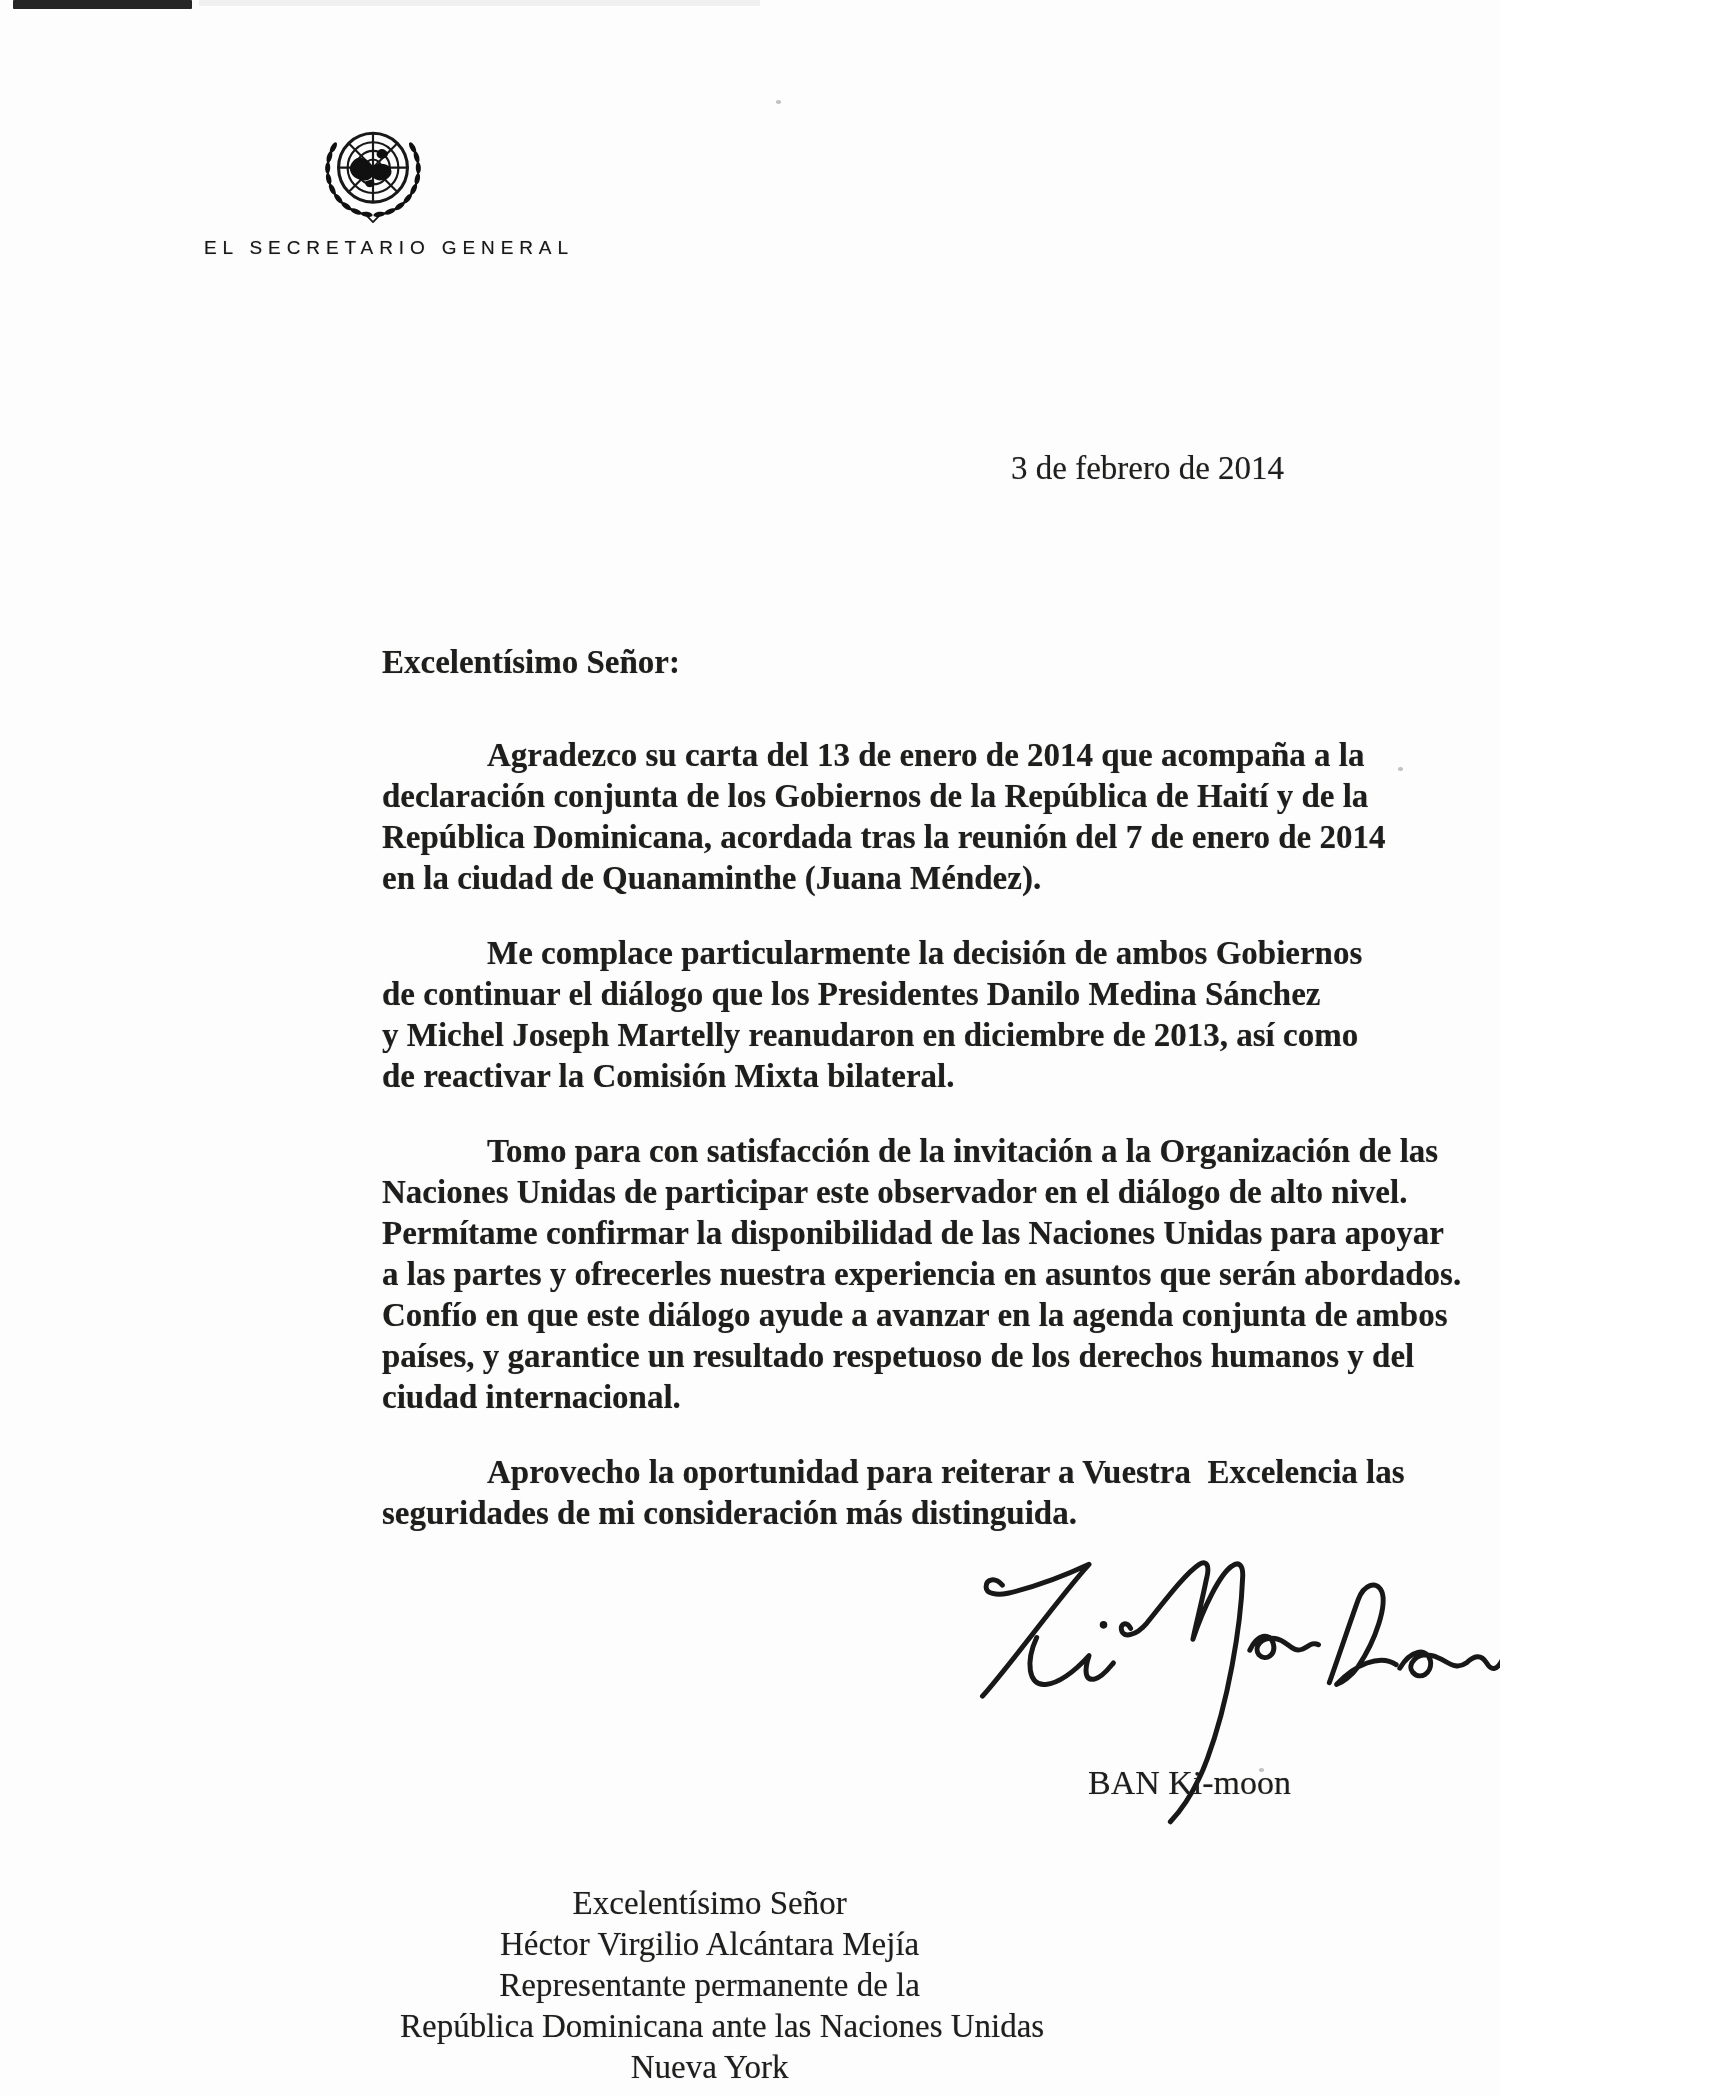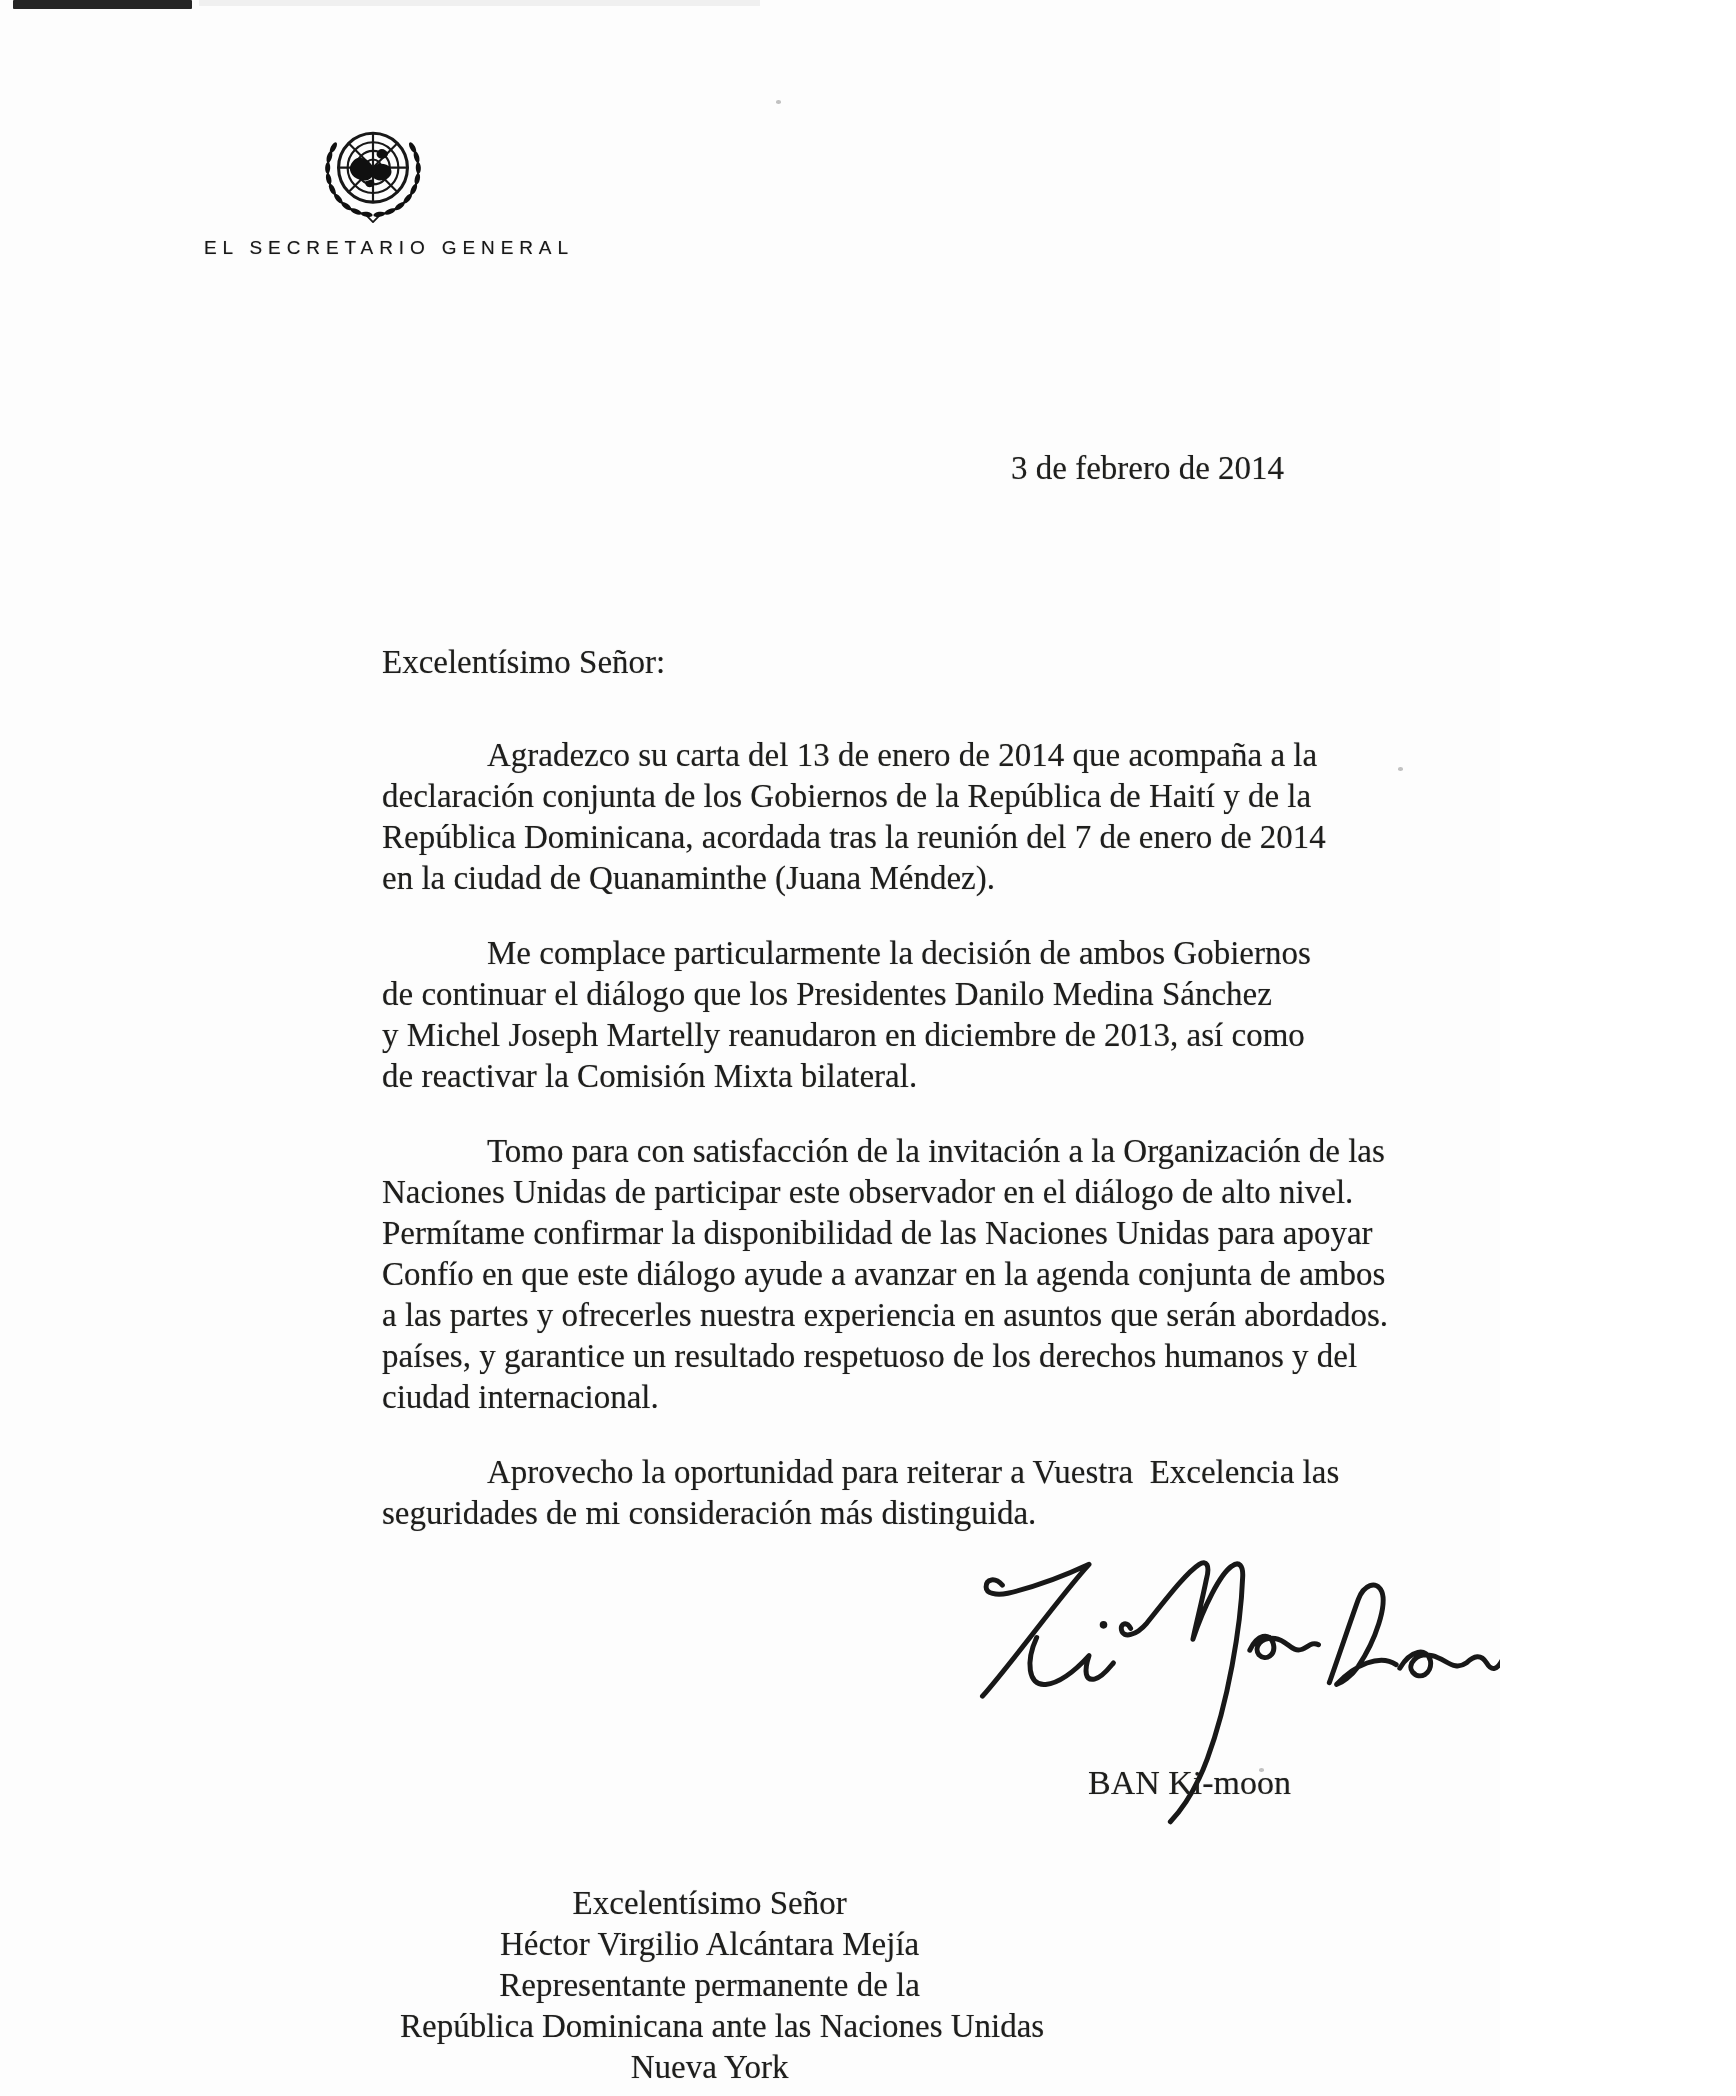--- a/index.html
+++ b/index.html
@@ -32,21 +32,21 @@
     position: absolute; left: 204px; top: 237px; width: 337px;
     text-align: center;
     font-family: "Liberation Sans", sans-serif;
     font-size: 19px; letter-spacing: 5.9px; font-weight: 500;
     color: #171717; white-space: nowrap;
   }
 
   .date-line { position: absolute; left: 1011px; top: 450px; font-size: 33px; }
 
   
-  .letter-column { position: absolute; left: 382px; top: 642px; width: 1022px; font-size: 33px; line-height: 41px; }
+  .letter-column { position: absolute; left: 382px; top: 642px; width: 1022px; font-size: 33px; line-height: 41px; font-weight: bold; }
   .salutation { margin-bottom: 52px; }
   .para { margin-bottom: 34px; }
   .para .line:first-child { text-indent: 105px; }
 
   
   .signature-svg { position: absolute; left: 859px; top: 1549px; width: 760px; height: 280px; }
   .typed-name { position: absolute; left: 1088px; top: 1764px; font-size: 34px; }
 
   
   .recipient { position: absolute; left: 375px; top: 1883px; font-size: 33px; line-height: 41px; text-align: center; }
@@ -133,22 +133,22 @@
     <div class="para">
         <div class="line">Me complace particularmente la decisión de ambos Gobiernos</div>
         <div class="line">de continuar el diálogo que los Presidentes Danilo Medina Sánchez</div>
         <div class="line">y Michel Joseph Martelly reanudaron en diciembre de 2013, así como</div>
         <div class="line">de reactivar la Comisión Mixta bilateral.</div>
       </div>
     <div class="para">
         <div class="line">Tomo para con satisfacción de la invitación a la Organización de las</div>
         <div class="line">Naciones Unidas de participar este observador en el diálogo de alto nivel.</div>
         <div class="line">Permítame confirmar la disponibilidad de las Naciones Unidas para apoyar</div>
+        <div class="line">a las partes y ofrecerles nuestra experiencia en asuntos que serán abordados.</div>
         <div class="line">Confío en que este diálogo ayude a avanzar en la agenda conjunta de ambos</div>
-        <div class="line">a las partes y ofrecerles nuestra experiencia en asuntos que serán abordados.</div>
         <div class="line">países, y garantice un resultado respetuoso de los derechos humanos y del</div>
         <div class="line">ciudad internacional.</div>
       </div>
     <div class="para">
         <div class="line">Aprovecho la oportunidad para reiterar a Vuestra  Excelencia las</div>
         <div class="line">seguridades de mi consideración más distinguida.</div>
       </div>
   </div>
 
   <div class="signature-svg">

